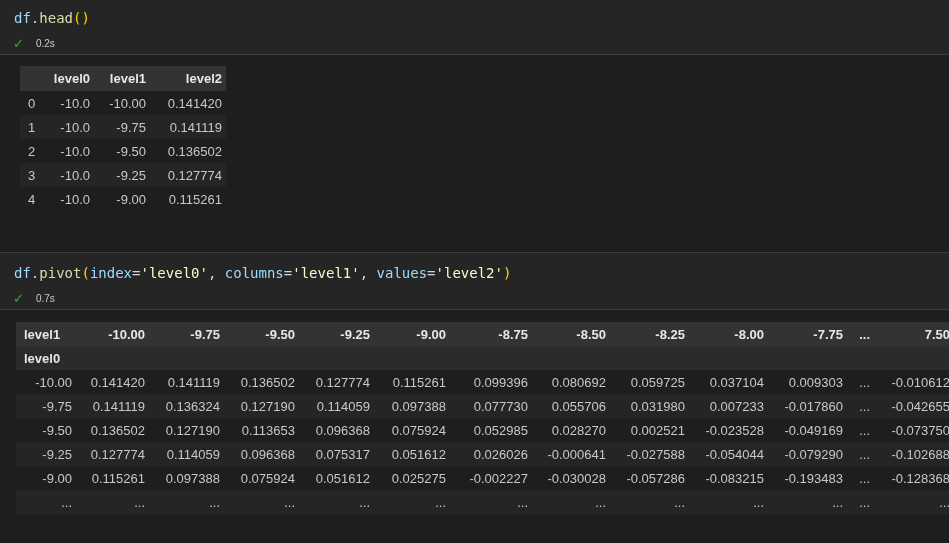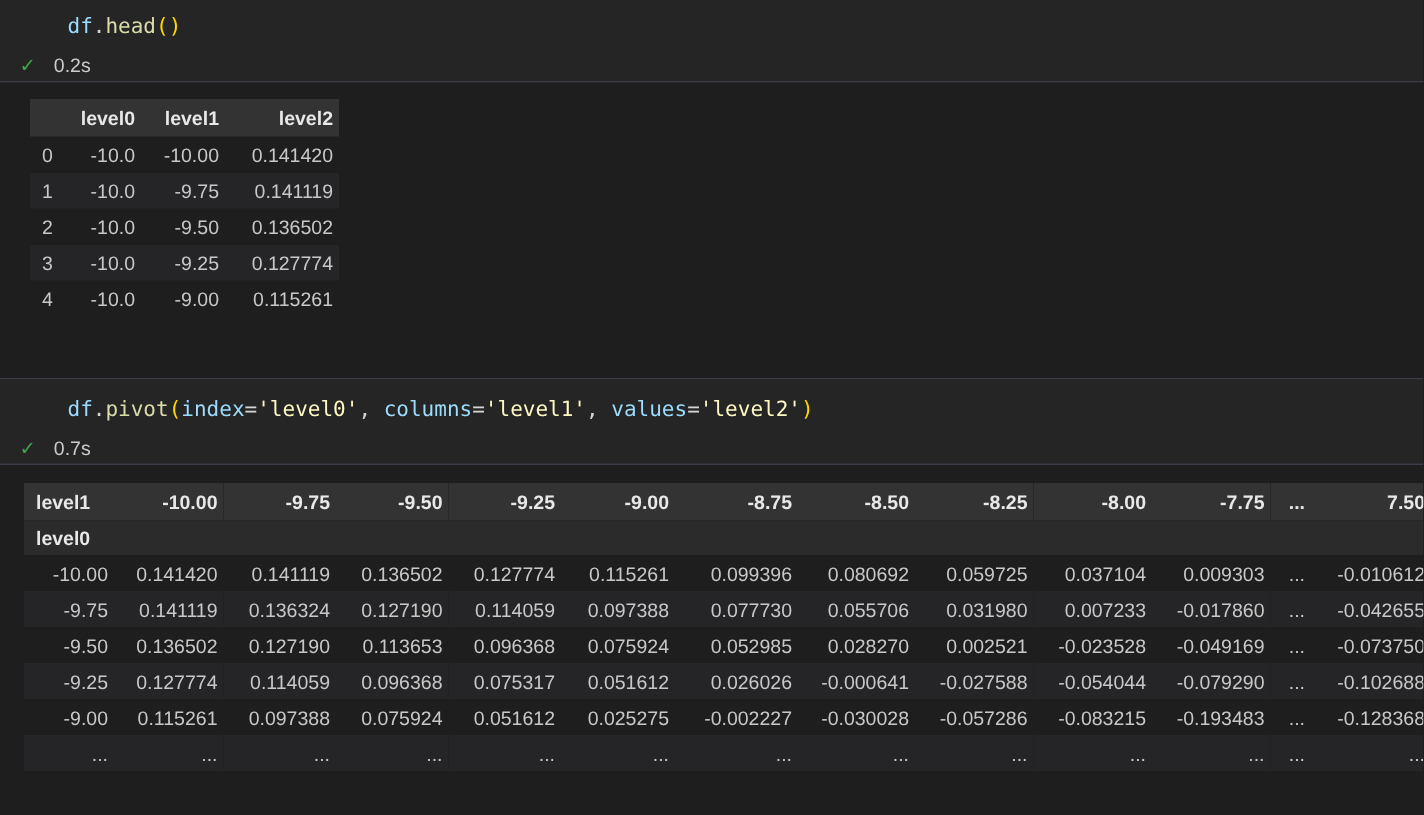--- a/index.html
+++ b/index.html
@@ -9,31 +9,31 @@
     background: #1e1e1f;
     font-family: "Liberation Sans", sans-serif;
     overflow: hidden;
   }
   .cell-block { background: #252526; }
   #cell-block-1 { height: 54px; padding-top: 8px; }
   #cell-block-2 { height: 56px; padding-top: 10px; }
   .code-line {
     font-family: "DejaVu Sans Mono", monospace;
     font-size: 14px; line-height: 20px;
-    padding-left: 45px; white-space: pre;
+    padding-left: 14px; white-space: pre;
     color: #d4d4d4;
   }
   .tok-v { color: #9cdcfe; }
   .tok-p { color: #d4d4d4; }
   .tok-f { color: #dcdcaa; }
   .tok-b { color: #ffd700; }
   .tok-s { color: #fef9c3; }
   .exec-bar { display: flex; align-items: center; height: 20px; margin-top: 5px; padding-left: 13px; }
   .check { color: #3fa74b; font-size: 13px; line-height: 13px; }
-  .time { color: #cccccc; font-size: 13px; margin-left: 12px; }
+  .time { color: #cccccc; font-size: 10px; margin-left: 12px; }
   .divider { height: 1px; background: #3d3d47; }
   .output-area { background: #1e1e1f; overflow: hidden; padding-left: 12px; }
   #output-area-1 { height: 197px; }
   #output-area-2 { height: 233px; }
   table {
     border-collapse: collapse; table-layout: fixed;
     font-size: 13px; color: #c8c8c8;
   }
   #df-head-table  { margin: 11px 0 0 8px; width: 206px; }
   #pivot-table    { margin: 12px 0 0 4px; width: 938px; }

